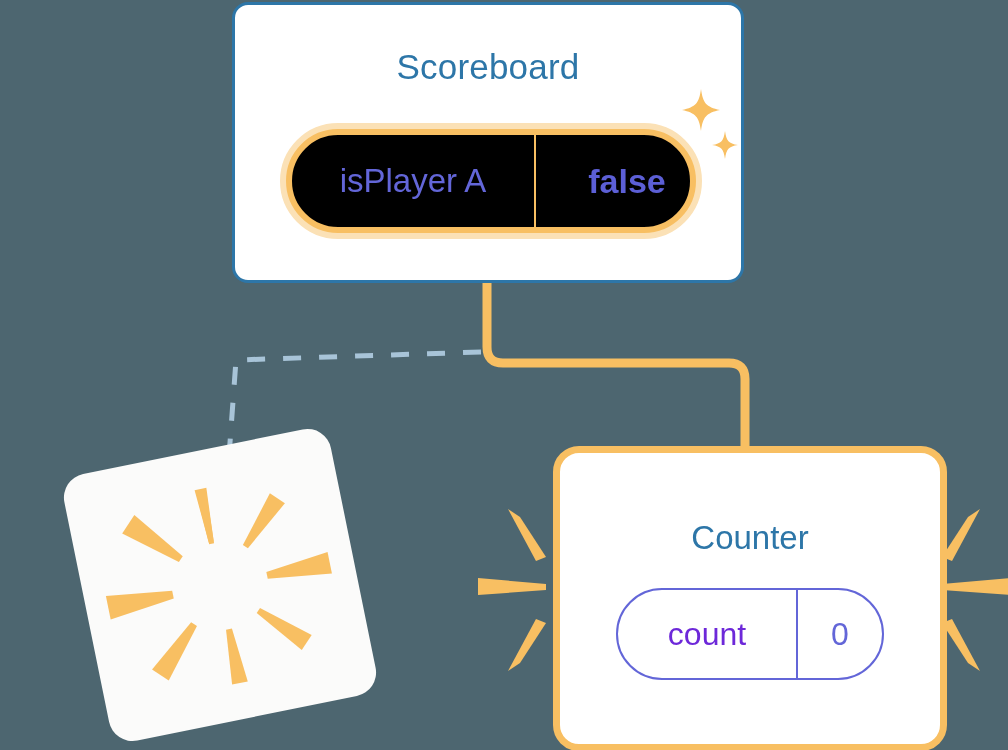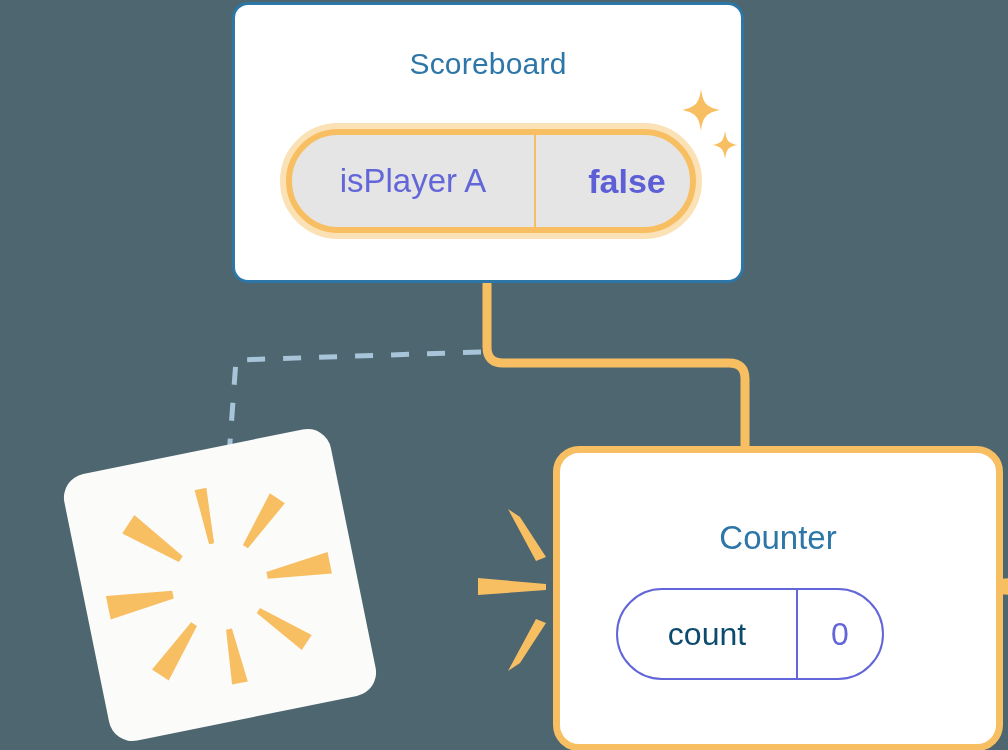--- a/index.html
+++ b/index.html
@@ -47,21 +47,21 @@
     box-sizing: border-box;
     z-index: 4;
   }
   #scoreboard-title {
     position: absolute;
     left: 0;
     right: 0;
     top: 44px;
     text-align: center;
     color: #2d76a8;
-    font-size: 30px;
+    font-size: 35px;
     font-weight: 400;
     letter-spacing: 0.2px;
     line-height: 1;
   }
 
   
   #scoreboard-pill-outer {
     position: absolute;
     left: 45px;
     top: 118px;
@@ -74,21 +74,21 @@
   }
   #scoreboard-pill {
     position: absolute;
     left: -1px;
     top: -1px;
     right: -1px;
     bottom: -1px;
     border: 6px solid #f8bf62;
     border-radius: 999px;
     box-sizing: border-box;
-    background: #e5e5e5;
+    background: #000000;
     display: flex;
     align-items: stretch;
     overflow: hidden;
   }
   #scoreboard-pill-key {
     flex: 0 0 242px;
     display: flex;
     align-items: center;
     justify-content: center;
     color: #6366d8;
@@ -137,21 +137,21 @@
   #blank-card-burst {
     position: absolute;
     inset: 0;
   }
 
   
   #counter-card-wrap {
     position: absolute;
     left: 554px;
     top: 447px;
-    width: 448px;
+    width: 392px;
     height: 303px;
     z-index: 4;
   }
   #counter-card-outer {
     position: absolute;
     inset: 0;
     border: 8px solid #fbe1b6;
     border-radius: 28px;
     box-sizing: border-box;
   }
@@ -189,21 +189,21 @@
     background: #ffffff;
     display: flex;
     align-items: stretch;
     overflow: hidden;
   }
   #counter-pill-key {
     flex: 0 0 178px;
     display: flex;
     align-items: center;
     justify-content: center;
-    color: #0c4a6e;
+    color: #6d28d9;
     font-size: 32px;
     border-right: 2px solid #6366d8;
   }
   #counter-pill-value {
     flex: 1 1 auto;
     display: flex;
     align-items: center;
     justify-content: center;
     color: #6366d8;
     font-size: 32px;

